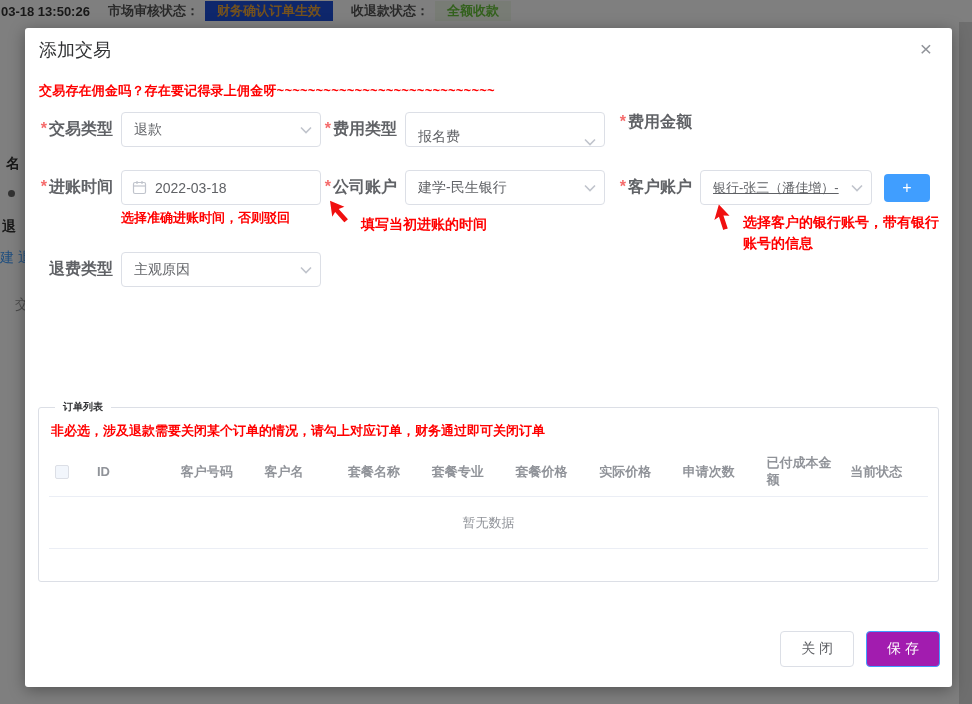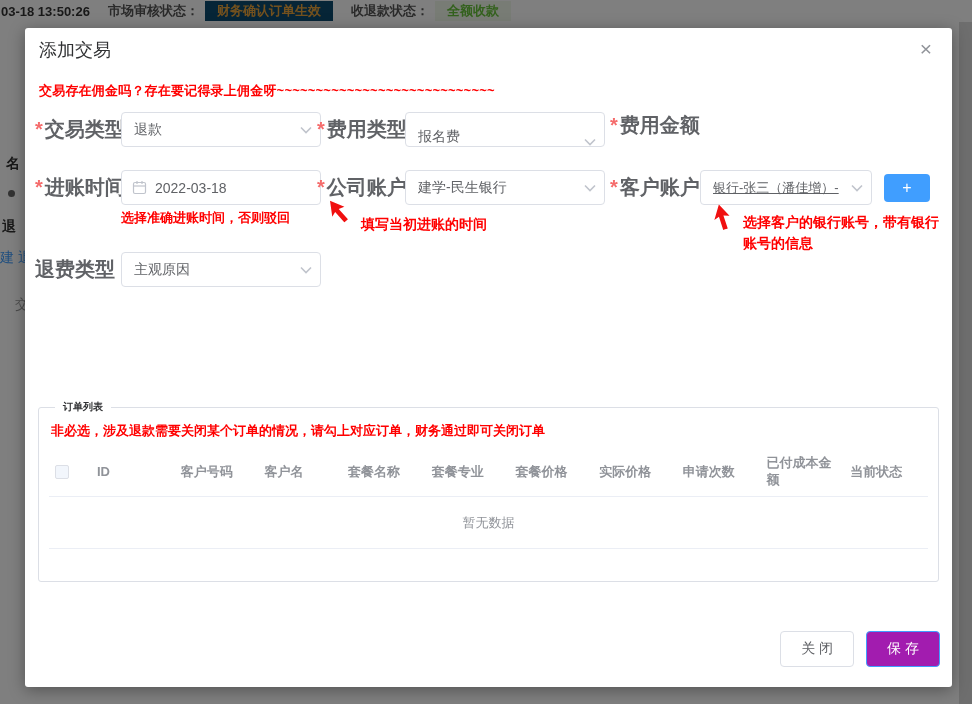--- a/index.html
+++ b/index.html
@@ -12,21 +12,21 @@
 
   
   .backdrop { position:absolute; inset:0; background:#fff; }
   .topbar {
     position:absolute; top:0; left:0; right:0; height:22px;
     display:flex; align-items:center; font-size:13px; color:#333; white-space:nowrap;
   }
   .topbar .time { margin-left:1px; font-weight:bold; color:#333; }
   .topbar .tb-label { margin-left:18px; font-weight:bold; color:#555; }
   .badge { padding:1px 12px; font-weight:bold; }
-  .badge.warn { background:#0c4a6e; color:#E6A23C; margin-left:6px; }
+  .badge.warn { background:#1d4ed8; color:#E6A23C; margin-left:6px; }
   .badge.succ { background:#F0F9EB; color:#67C23A; margin-left:6px; }
   .frag { position:absolute; font-size:14px; }
   .frag.f1 { top:155px; left:6px; color:#333; font-weight:bold; }
   .frag.fdot { top:190px; left:8px; width:7px; height:7px; border-radius:50%; background:#666; }
   .frag.f2 { top:218px; left:2px; color:#333; font-weight:bold; }
   .frag.f3 { top:249px; left:0px; color:#409EFF; }
   .frag.f4 { top:296px; left:15px; color:#999; }
   .scroll-strip { position:absolute; top:22px; right:0; bottom:0; width:13px; background:#dcdcdc; }
 
   .overlay { position:absolute; inset:0; background:rgba(0,0,0,0.5); }
@@ -42,21 +42,21 @@
     position:absolute; right:16px; top:6px; font-size:21px; color:#909399;
     cursor:pointer; line-height:1; padding:4px;
   }
   .commission-note {
     position:absolute; left:14px; top:54px; color:#FF0000;
     font-size:13px; font-weight:bold; letter-spacing:0.2px;
   }
 
   .fld { position:absolute; display:flex; align-items:center; }
   .fld.top-align { align-items:flex-start; }
-  .lbl { font-size:20px; font-weight:bold; color:#606266; text-align:right; white-space:nowrap; }
+  .lbl { font-size:16px; font-weight:bold; color:#606266; text-align:right; white-space:nowrap; }
   .lbl .req { color:#F56C6C; margin-right:2px; }
   .w-lbl1 { width:78px; }
   .w-lbl2 { width:80px; }
   .w-lbl3 { width:82px; }
 
   .ctl {
     height:35px; border:1px solid #DCDFE6; border-radius:4px; background:#fff;
     display:flex; align-items:center; font-size:14px; color:#606266; margin-left:8px;
   }
   .select { justify-content:space-between; padding:0 8px 0 12px; cursor:pointer; }

